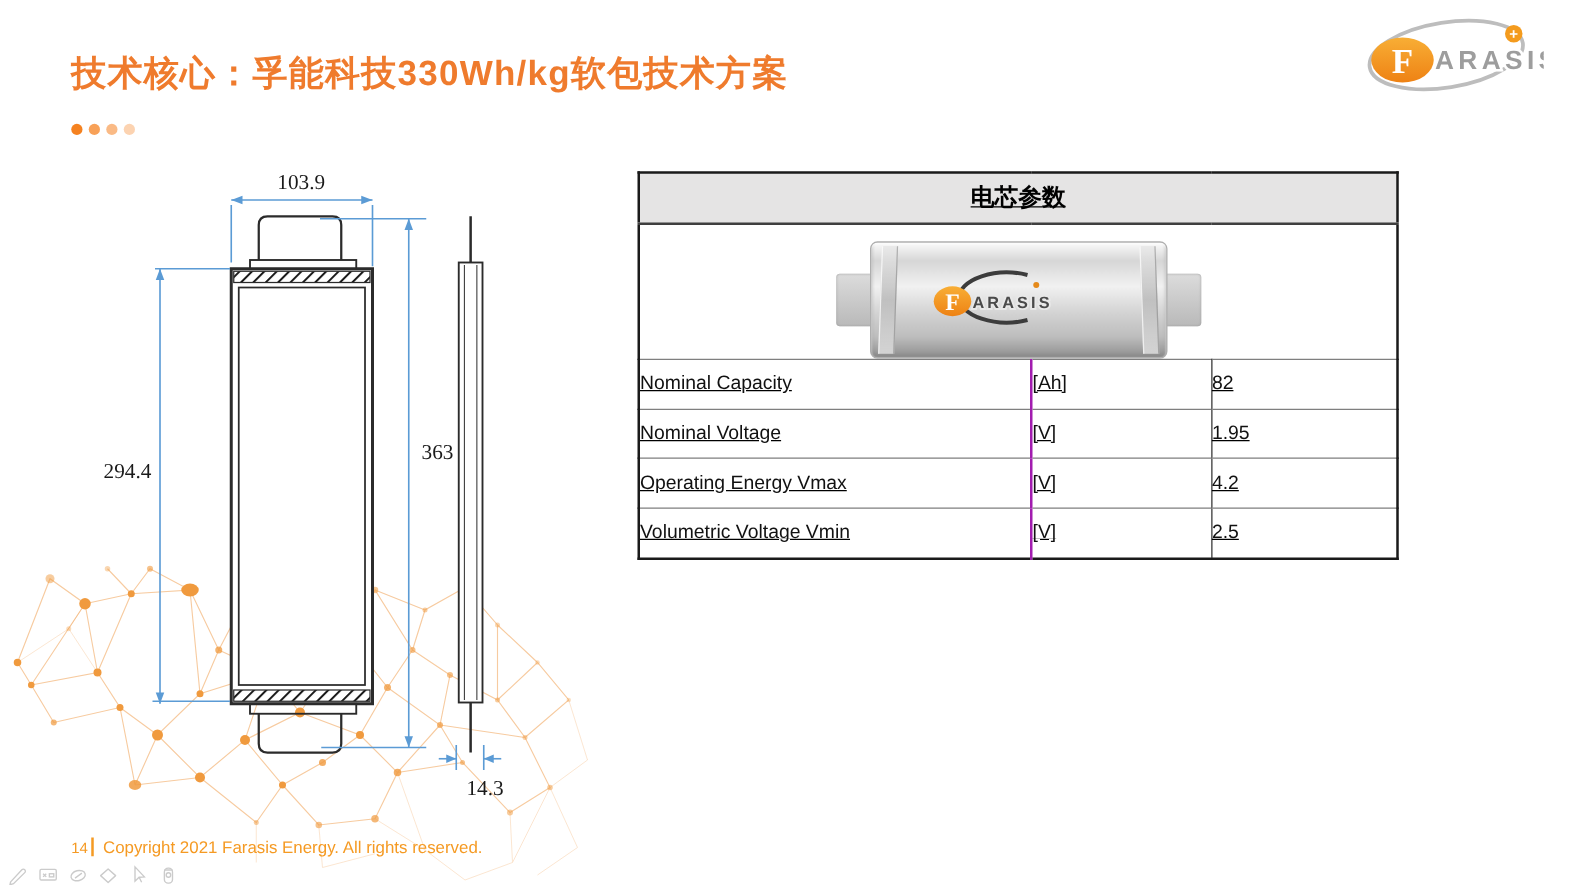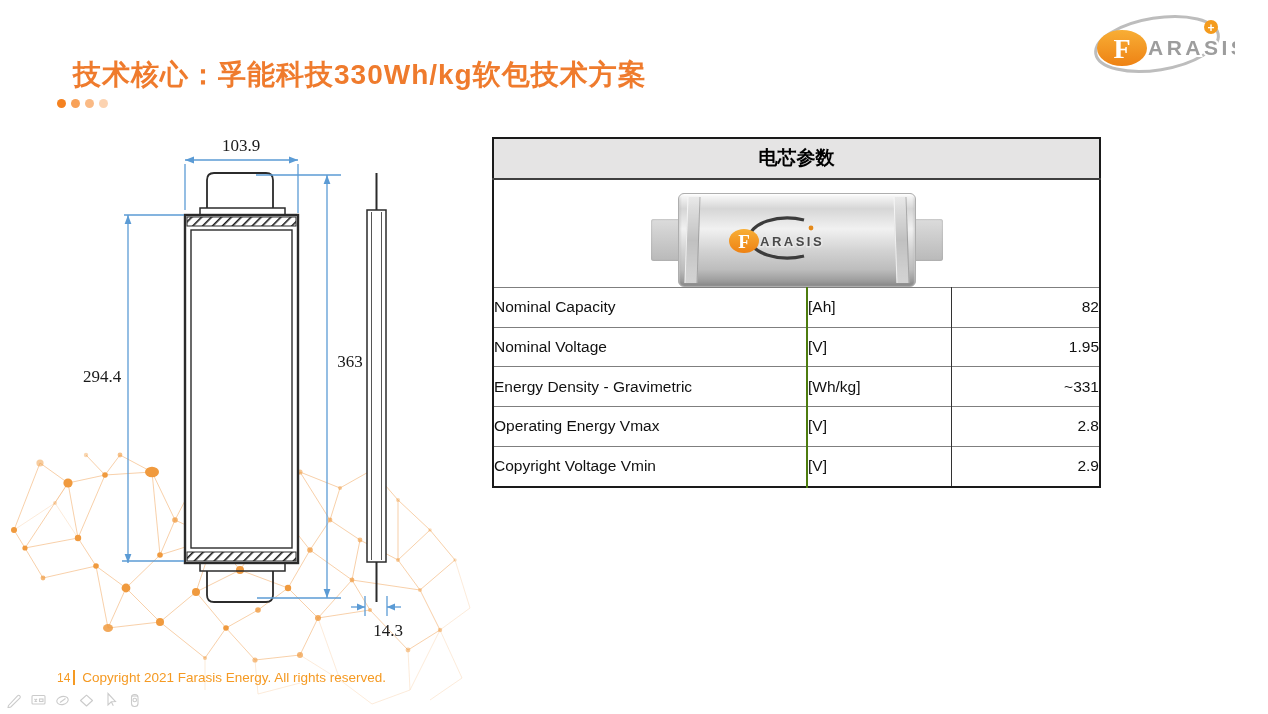--- a/index.html
+++ b/index.html
@@ -2,52 +2,52 @@
 <html><head>
 <meta charset="utf-8">
 <style>
   html,body{margin:0;padding:0;}
   body{
     width:1268px;height:714px;position:relative;overflow:hidden;
     background:#ffffff;font-family:"Liberation Sans",sans-serif;
   }
   
   .slide-title{
-    position:absolute;left:57px;top:40px;margin:16px;
+    position:absolute;left:57px;top:40px;margin:0;
     font-size:28px;font-weight:700;color:#EF7B2D;letter-spacing:1px;
     white-space:nowrap;
   }
   .accent-dots{position:absolute;left:57px;top:99px;display:flex;gap:5px;}
   .accent-dots i{width:9px;height:9px;border-radius:50%;background:#F58220;display:block;}
   .accent-dots i:nth-child(2){opacity:.75}
   .accent-dots i:nth-child(3){opacity:.55}
   .accent-dots i:nth-child(4){opacity:.35}
   
   .brand-logo{position:absolute;left:1085px;top:6px;width:150px;height:74px;}
   
   .plexus{position:absolute;left:0;top:428px;width:480px;height:286px;z-index:0;}
   
   .cell-drawing{position:absolute;left:60px;top:120px;width:400px;height:545px;z-index:1;}
   .dim-label{font-family:"Liberation Serif",serif;font-size:17px;fill:#1a1a1a;}
   
-  .spec-table-wrap{position:absolute;left:492px;top:137px;z-index:2;}
+  .spec-table-wrap{position:absolute;left:510px;top:137px;z-index:2;text-decoration:underline;}
   table.spec{
     border-collapse:collapse;table-layout:fixed;width:607px;
     border:2px solid #1a1a1a;background:#fff;
     font-size:15.5px;color:#111;
   }
   table.spec td{padding:0;height:38.75px;border-top:1px solid #7f7f7f;}
   td.hdr{
     height:44px;background:#E5E4E4;text-align:center;font-weight:700;
     font-size:19px;border-top:none;border-bottom:2px solid #3f3f3f;color:#000;
   }
   td.imgrow{height:118px;border-top:none;}
-  td.p{padding-left:6px;text-align:left;border-right:2px solid #4d7c0f;}
+  td.p{padding-left:6px;text-align:left;border-right:2px solid #a21caf;}
   td.u{text-align:left;border-right:1.2px solid #333;}
-  td.v{text-align:right;}
+  td.v{text-align:left;}
   
   .battery{position:relative;width:292px;height:94px;margin:13px auto 0 auto;}
   .battery .tab{position:absolute;top:26px;width:33px;height:42px;
     background:linear-gradient(180deg,#dcdcdc,#b9b9b9);border-radius:3px;box-shadow:inset 0 0 2px #9a9a9a;}
   .battery .tab.left{left:0;} .battery .tab.right{right:0;}
   .battery .pouch{
     position:absolute;left:27px;right:27px;top:0;bottom:0;border-radius:6px;
     background:linear-gradient(180deg,#fbfbfb 0%,#d6d6d6 16%,#f1f1f1 38%,#d2d2d2 62%,#bdbdbd 82%,#8e8e8e 100%);
     border:1px solid #aeaeae;box-shadow:inset 0 1px 2px #fff, inset 0 -2px 3px #8a8a8a;
   }
@@ -267,33 +267,28 @@
           <td class="p">Nominal Capacity</td>
           <td class="u">[Ah]</td>
           <td class="v">82</td>
         </tr>
     <tr>
           <td class="p">Nominal Voltage</td>
           <td class="u">[V]</td>
           <td class="v">1.95</td>
         </tr>
     <tr>
-          <td class="p">Energy Density - Gravimetric</td>
-          <td class="u">[Wh/kg]</td>
-          <td class="v">~331</td>
-        </tr>
-    <tr>
           <td class="p">Operating Energy Vmax</td>
           <td class="u">[V]</td>
-          <td class="v">2.8</td>
-        </tr>
-    <tr>
-          <td class="p">Copyright Voltage Vmin</td>
+          <td class="v">4.2</td>
+        </tr>
+    <tr>
+          <td class="p">Volumetric Voltage Vmin</td>
           <td class="u">[V]</td>
-          <td class="v">2.9</td>
+          <td class="v">2.5</td>
         </tr>
   </tbody>
     </table>
 </div>
 
 <div class="footer">
   <span class="pagenum">14</span>
   <span class="bar"></span>
   <span class="copy">Copyright 2021 Farasis Energy. All rights reserved.</span>
 </div>

